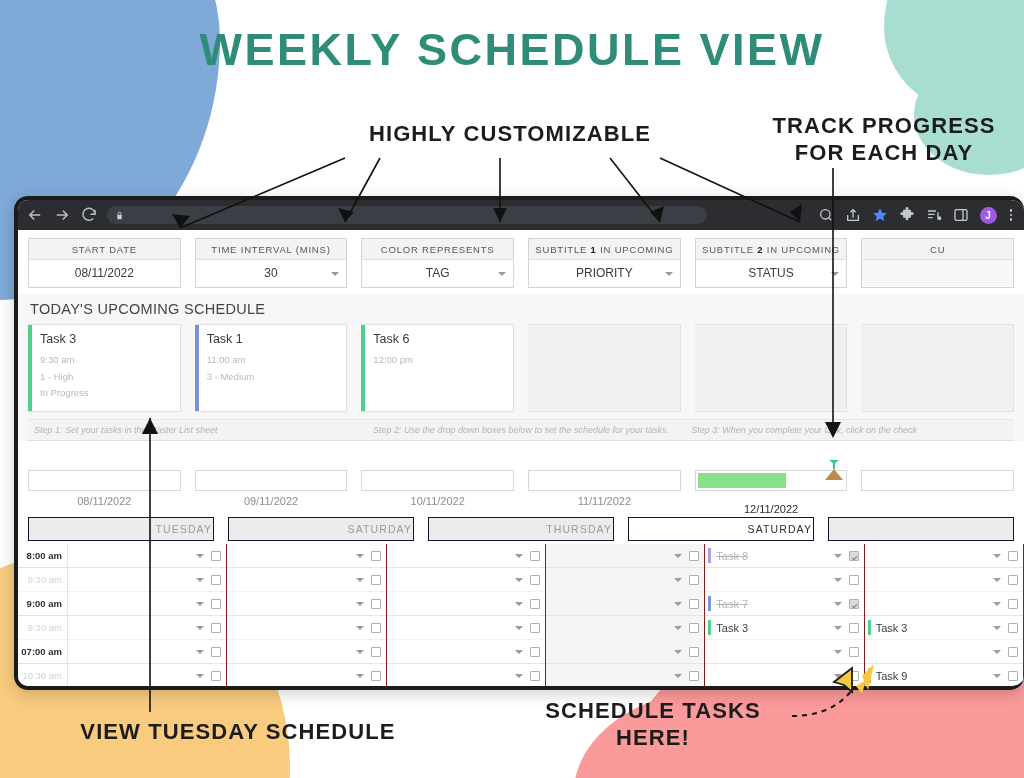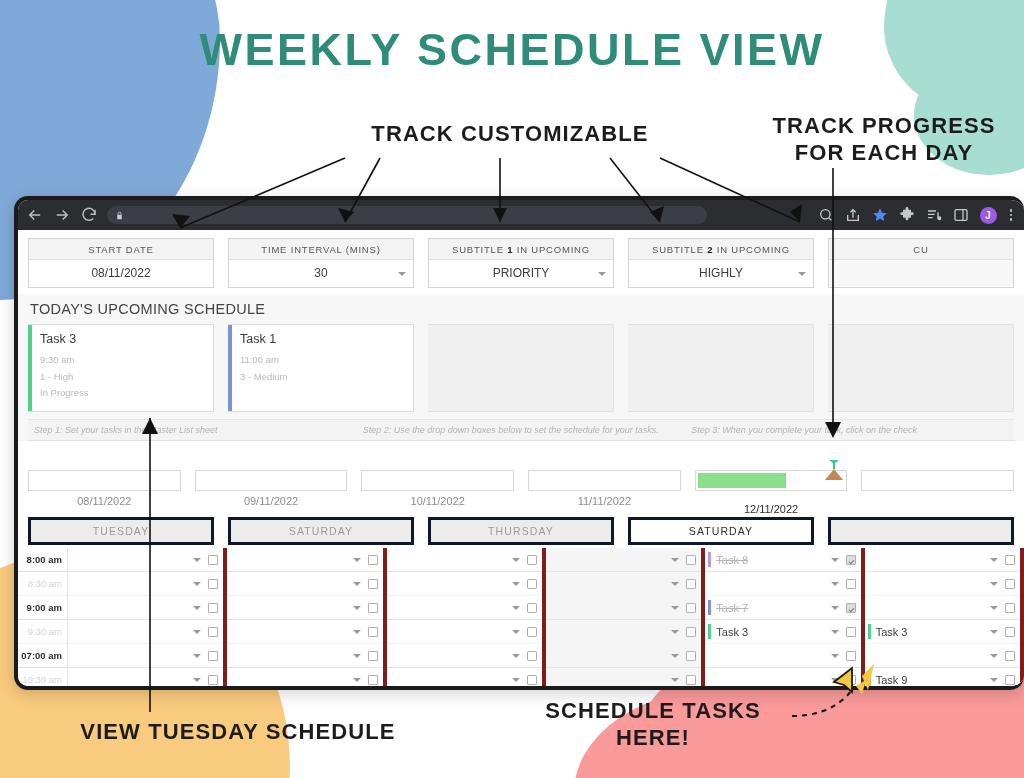--- a/index.html
+++ b/index.html
@@ -143,21 +143,21 @@
 
   
   .steps {
     display:flex; background:#f3f3f3; border-top:1px solid #e6e6e6;
     border-bottom:1px solid #e0e0e0; margin-top:7px;
   }
   .step {
     flex:1 1 0; min-width:0; font-size:9px; font-style:italic;
     color:#b4b4b4; padding:5px 6px; white-space:nowrap; overflow:hidden;
   }
-  .step.c { text-align:left; }
+  .step.c { text-align:center; }
 
   
   .gap { height:29px; background:#fff; }
 
   
   .prog-row { display:flex; padding:0 10px; gap:14px; background:#fff; }
   .prog-cell {
     flex:1 1 0; min-width:0; height:21px; border:1px solid #d8d8d8;
     background:#fff; padding:2px;
   }
@@ -166,37 +166,37 @@
   
   .date-row { display:flex; padding:4px 10px 2px; gap:14px; background:#fff;}
   .date-cell {
     flex:1 1 0; min-width:0; text-align:center; font-size:11px; color:#8d8d8d;
   }
   .date-cell.active { color:#2d2d2d;margin-top:8px; }
 
   
   .day-row { display:flex; padding:0 10px; gap:14px; background:#fff; }
   .day-cell {
-    flex:1 1 0; min-width:0; text-align:center; font-size:10.5px;
+    flex:1 1 0; min-width:0; text-align:right; font-size:10.5px;
     letter-spacing:1.1px; color:#9a9a9a; background:#ececec;
-    border:3px solid #0f172a; padding:5px 16px 5px;
+    border:1px solid #0f172a; padding:5px 1px 5px;
   }
   .day-cell.active { color:#2d2d2d; background:#fff; }
 
   
   .grid-wrap { display:flex; margin-top:3px; }
   .time-col { width:50px; flex:none; border-right:1px solid #e3e3e3; }
   .time-cell {
     height:24px; display:flex; align-items:center; justify-content:flex-end;
     padding-right:5px; font-size:9.5px; color:#d3d3d3;
     border-bottom:1px solid #f2f2f2;
   }
   .time-cell.hour { color:#2f2f2f; font-weight:bold; border-bottom:1px solid #e1e1e1;text-align:center;}
   .cols { flex:1; display:flex; }
-  .dcol { flex:1 1 0; min-width:0; border-right:4px solid #7f1d1d; }
+  .dcol { flex:1 1 0; min-width:0; border-right:1px solid #7f1d1d; }
   .dcol.shaded { background:#f5f5f5; }
   .slot {
     height:24px; display:flex; align-items:center;
     border-bottom:1px solid #f2f2f2; padding-left:0; position:relative;
   }
   .slot.hourline { border-bottom:1px solid #e6e6e6; }
   .slot-strip { width:3px; height:15px; flex:none; margin:0 5px 0 3px; }
   .slot-label { font-size:11px; color:#3d3d3d; flex:1; min-width:0;
     overflow:hidden; white-space:nowrap; }
   .slot-label.done { color:#b5b5b5; text-decoration:line-through; }
@@ -225,21 +225,21 @@
 <div class="blob blob-blue"></div>
 <div class="blob blob-teal-tr"></div>
 <div class="blob blob-teal-tr2"></div>
 <div class="blob blob-lav"></div>
 <div class="blob blob-yellow"></div>
 <div class="blob blob-pink2"></div>
 <div class="blob blob-pink"></div>
 
 <div class="main-title">WEEKLY SCHEDULE VIEW</div>
 
-<div class="anno anno-customizable">TRACK CUSTOMIZABLE</div>
+<div class="anno anno-customizable">HIGHLY CUSTOMIZABLE</div>
 <div class="anno anno-track">TRACK PROGRESS FOR EACH DAY</div>
 <div class="anno anno-view">VIEW TUESDAY SCHEDULE</div>
 <div class="anno anno-schedule">SCHEDULE TASKS HERE!</div>
 
 <svg class="annosvg" width="1024" height="778">
   <g stroke="#111" stroke-width="1.6" fill="none">
     <path d="M345,158 L180,228"></path>
     <path d="M380,158 L345,222"></path>
     <path d="M500,158 L500,222"></path>
     <path d="M610,158 L660,222"></path>
@@ -320,26 +320,30 @@
     <div class="ctrl-row">
       <div class="ctrl">
         <div class="ctrl-head"><span>START DATE</span></div>
         <div class="ctrl-val">08/11/2022</div>
       </div>
       <div class="ctrl">
         <div class="ctrl-head"><span>TIME INTERVAL (MINS)</span></div>
         <div class="ctrl-val"><span>30</span><span class="caret"></span></div>
       </div>
       <div class="ctrl">
+        <div class="ctrl-head"><span>COLOR REPRESENTS</span></div>
+        <div class="ctrl-val"><span>TAG</span><span class="caret"></span></div>
+      </div>
+      <div class="ctrl">
         <div class="ctrl-head"><span>SUBTITLE </span><b>1</b><span> IN UPCOMING</span></div>
         <div class="ctrl-val"><span>PRIORITY</span><span class="caret"></span></div>
       </div>
       <div class="ctrl">
         <div class="ctrl-head"><span>SUBTITLE </span><b>2</b><span> IN UPCOMING</span></div>
-        <div class="ctrl-val"><span>HIGHLY</span><span class="caret"></span></div>
+        <div class="ctrl-val"><span>STATUS</span><span class="caret"></span></div>
       </div>
       <div class="ctrl partial">
         <div class="ctrl-head"><span>CU</span></div>
         <div class="ctrl-val"></div>
       </div>
     </div>
 
     <div class="upcoming-band">
       <div class="upcoming-title">TODAY'S UPCOMING SCHEDULE</div>
       <div class="cards">
@@ -357,20 +361,29 @@
         <div class="card">
           <div class="card-strip" style="background:#7b93d6"></div>
           <div class="card-body">
             <div class="card-title">Task 1</div>
             <div class="card-meta">11:00 am</div>
             <div class="card-meta">3 - Medium</div>
             <div class="card-meta"></div>
           </div>
         </div>
 
+        <div class="card">
+          <div class="card-strip" style="background:#4fd18b"></div>
+          <div class="card-body">
+            <div class="card-title">Task 6</div>
+            <div class="card-meta">12:00 pm</div>
+            <div class="card-meta"></div>
+            <div class="card-meta"></div>
+          </div>
+        </div>
 
         <div class="card empty"></div>
         <div class="card empty"></div>
         <div class="card empty"></div>
       </div>
 
       <div class="steps">
         <div class="step">Step 1: Set your tasks in the Master List sheet</div>
         <div class="step c">Step 2: Use the drop down boxes below to set the schedule for your tasks.</div>
         <div class="step">Step 3: When you complete your task, click on the check</div>

